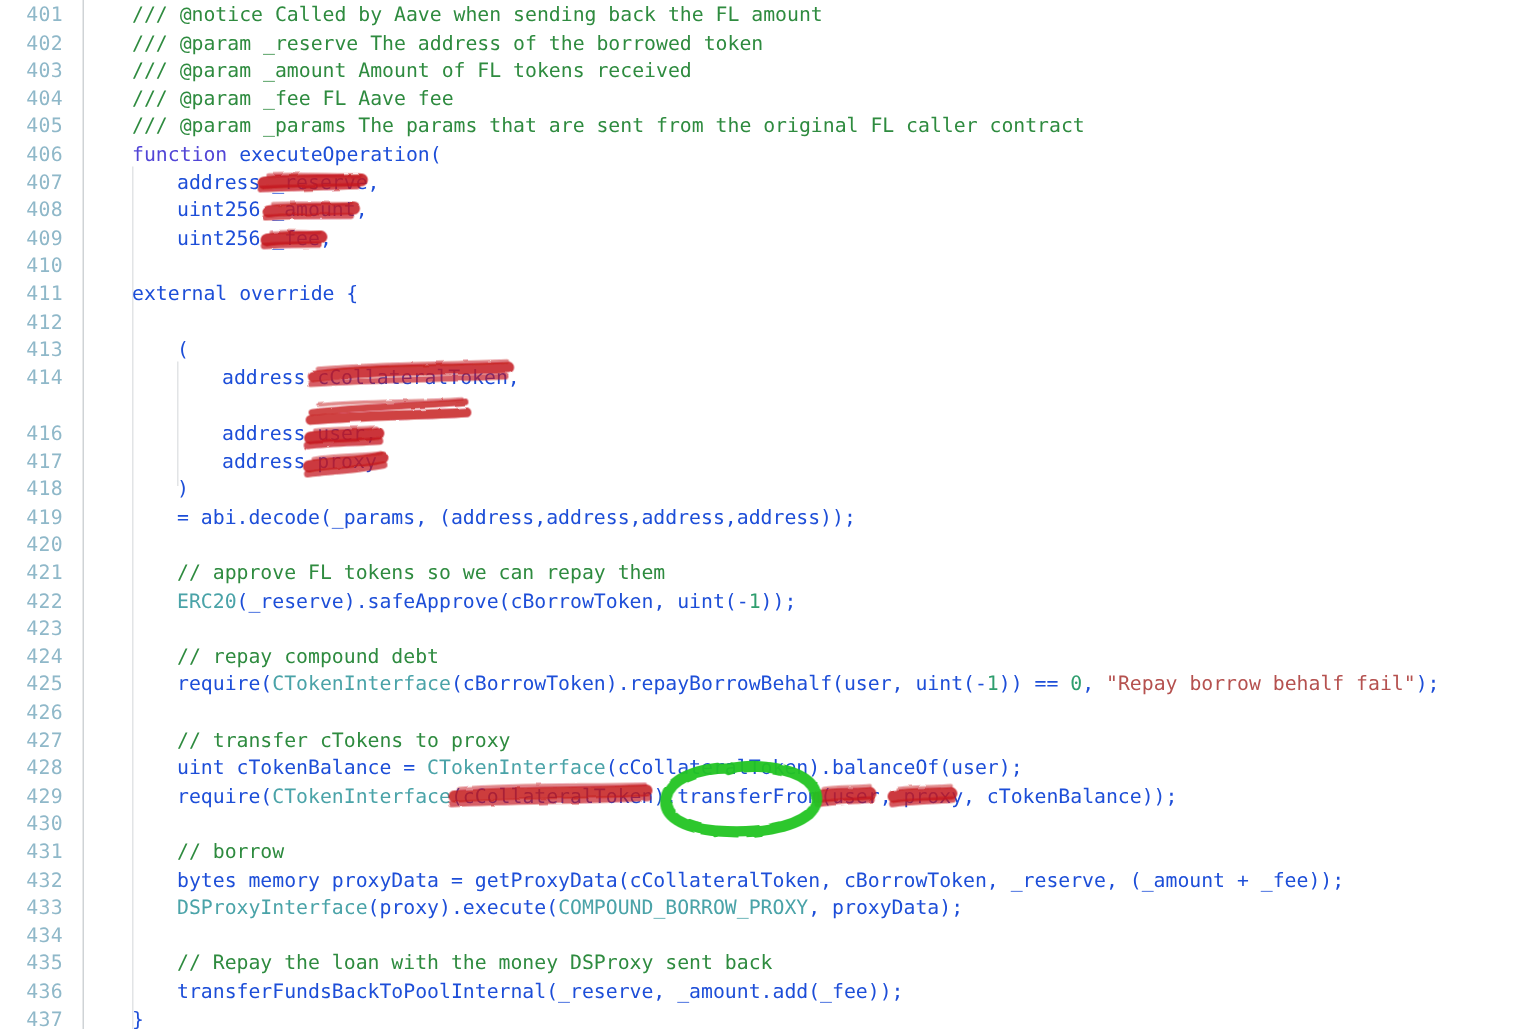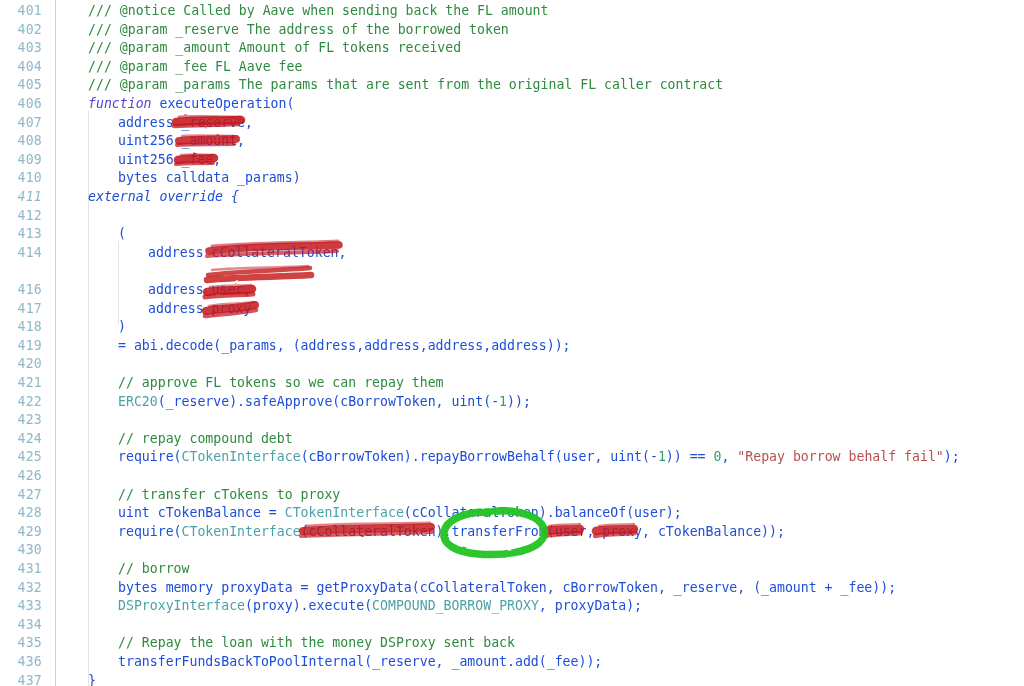--- a/index.html
+++ b/index.html
@@ -70,21 +70,21 @@
 
   
   .indent-guide {
     position: absolute;
     width: 1px;
     background: #e2e4e6;
   }
 
   
   .tok-comment  { color: #2e8b3f; }
-  .tok-keyword  { color: #5145d6; font-style: italic; }
+  .tok-keyword  { color: #5145d6; }
   .tok-type     { color: #4aa3a8; }
   .tok-string   { color: #b5514f; }
   .tok-number   { color: #2f9e6e; }
   .tok-plain    { color: #1d4ed8; }
 
   
   .annotations {
     position: absolute;
     left: 0; top: 0;
     width: 1024px;
@@ -106,22 +106,22 @@
   <div class="code-surface">
       <div class="line" style="position: absolute; left: 0px; top: 2px; width: 1024px;"><span class="lineno">401</span><span class="ltext" style="left: 88px;"><span class="tok-comment">/// @notice Called by Aave when sending back the FL amount</span></span></div>
       <div class="line" style="position: absolute; left: 0px; top: 20.6px; width: 1024px;"><span class="lineno">402</span><span class="ltext" style="left: 88px;"><span class="tok-comment">/// @param _reserve The address of the borrowed token</span></span></div>
       <div class="line" style="position: absolute; left: 0px; top: 39.2px; width: 1024px;"><span class="lineno">403</span><span class="ltext" style="left: 88px;"><span class="tok-comment">/// @param _amount Amount of FL tokens received</span></span></div>
       <div class="line" style="position: absolute; left: 0px; top: 57.8px; width: 1024px;"><span class="lineno">404</span><span class="ltext" style="left: 88px;"><span class="tok-comment">/// @param _fee FL Aave fee</span></span></div>
       <div class="line" style="position: absolute; left: 0px; top: 76.4px; width: 1024px;"><span class="lineno">405</span><span class="ltext" style="left: 88px;"><span class="tok-comment">/// @param _params The params that are sent from the original FL caller contract</span></span></div>
       <div class="line" style="position: absolute; left: 0px; top: 95px; width: 1024px;"><span class="lineno">406</span><span class="ltext" style="left: 88px;"><span class="tok-keyword">function</span><span class="tok-plain"> executeOperation(</span></span></div>
       <div class="line" style="position: absolute; left: 0px; top: 113.6px; width: 1024px;"><span class="lineno">407</span><span class="ltext" style="left: 118px;"><span class="tok-plain">address _reserve,</span></span></div>
       <div class="line" style="position: absolute; left: 0px; top: 132.2px; width: 1024px;"><span class="lineno">408</span><span class="ltext" style="left: 118px;"><span class="tok-plain">uint256 _amount,</span></span></div>
       <div class="line" style="position: absolute; left: 0px; top: 150.8px; width: 1024px;"><span class="lineno">409</span><span class="ltext" style="left: 118px;"><span class="tok-plain">uint256 _fee,</span></span></div>
-      <div class="line" style="position: absolute; left: 0px; top: 169.4px; width: 1024px;"><span class="lineno">410</span><span class="ltext" style="left: 118px;"><span class="tok-plain">bytes calldata _params)</span></span></div>
-      <div class="line" style="position: absolute; left: 0px; top: 188px; width: 1024px; font-style: italic;"><span class="lineno">411</span><span class="ltext" style="left: 88px;"><span class="tok-plain">external override {</span></span></div>
+      <div class="line" style="position: absolute; left: 0px; top: 169.4px; width: 1024px;"><span class="lineno">410</span></div>
+      <div class="line" style="position: absolute; left: 0px; top: 188px; width: 1024px;"><span class="lineno">411</span><span class="ltext" style="left: 88px;"><span class="tok-plain">external override {</span></span></div>
       <div class="line" style="position: absolute; left: 0px; top: 206.6px; width: 1024px;"><span class="lineno">412</span><span class="ltext" style="left: 70px;"></span></div>
       <div class="line" style="position: absolute; left: 0px; top: 225.2px; width: 1024px;"><span class="lineno">413</span><span class="ltext" style="left: 118px;"><span class="tok-plain">(</span></span></div>
       <div class="line" style="position: absolute; left: 0px; top: 243.8px; width: 1024px;"><span class="lineno">414</span><span class="ltext" style="left: 148px;"><span class="tok-plain">address cCollateralToken,</span></span></div>
       <div class="line" style="position: absolute; left: 0px; top: 281px; width: 1024px;"><span class="lineno">416</span><span class="ltext" style="left: 148px;"><span class="tok-plain">address user,</span></span></div>
       <div class="line" style="position: absolute; left: 0px; top: 299.6px; width: 1024px;"><span class="lineno">417</span><span class="ltext" style="left: 148px;"><span class="tok-plain">address proxy</span></span></div>
       <div class="line" style="position: absolute; left: 0px; top: 318.2px; width: 1024px;"><span class="lineno">418</span><span class="ltext" style="left: 118px;"><span class="tok-plain">)</span></span></div>
       <div class="line" style="position: absolute; left: 0px; top: 336.8px; width: 1024px;"><span class="lineno">419</span><span class="ltext" style="left: 118px;"><span class="tok-plain">= abi.decode(_params, (address,address,address,address));</span></span></div>
       <div class="line" style="position: absolute; left: 0px; top: 355.4px; width: 1024px;"><span class="lineno">420</span><span class="ltext" style="left: 70px;"></span></div>
       <div class="line" style="position: absolute; left: 0px; top: 374px; width: 1024px;"><span class="lineno">421</span><span class="ltext" style="left: 118px;"><span class="tok-comment">// approve FL tokens so we can repay them</span></span></div>
       <div class="line" style="position: absolute; left: 0px; top: 392.6px; width: 1024px;"><span class="lineno">422</span><span class="ltext" style="left: 118px;"><span class="tok-type">ERC20</span><span class="tok-plain">(_reserve).safeApprove(cBorrowToken, uint(-</span><span class="tok-number">1</span><span class="tok-plain">));</span></span></div>

